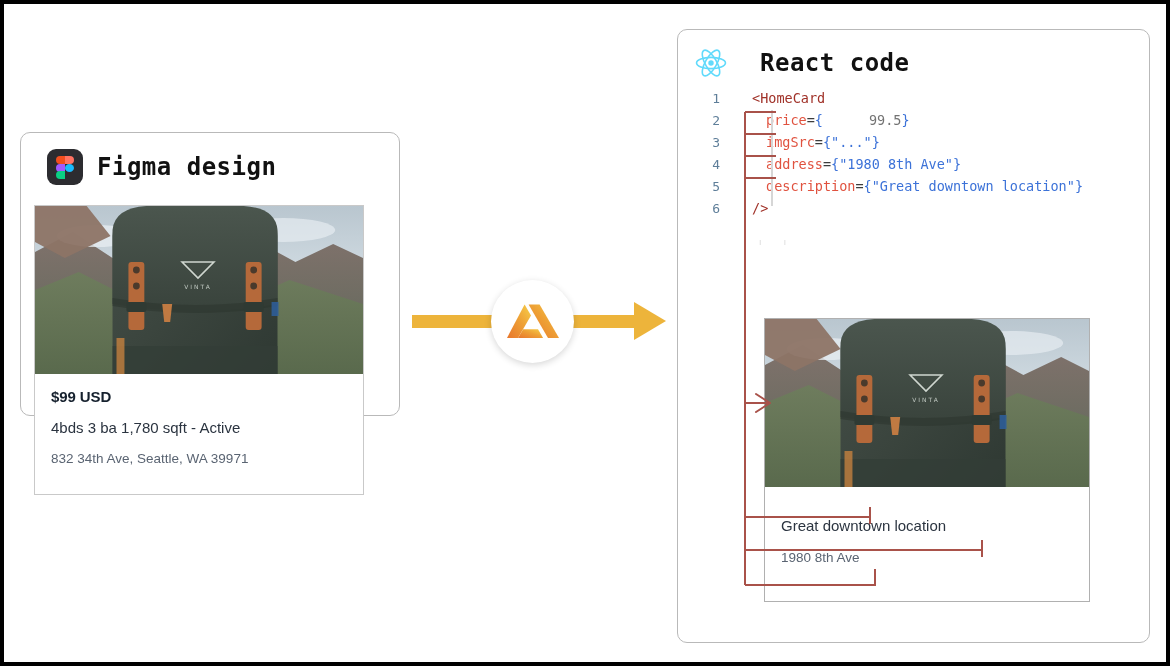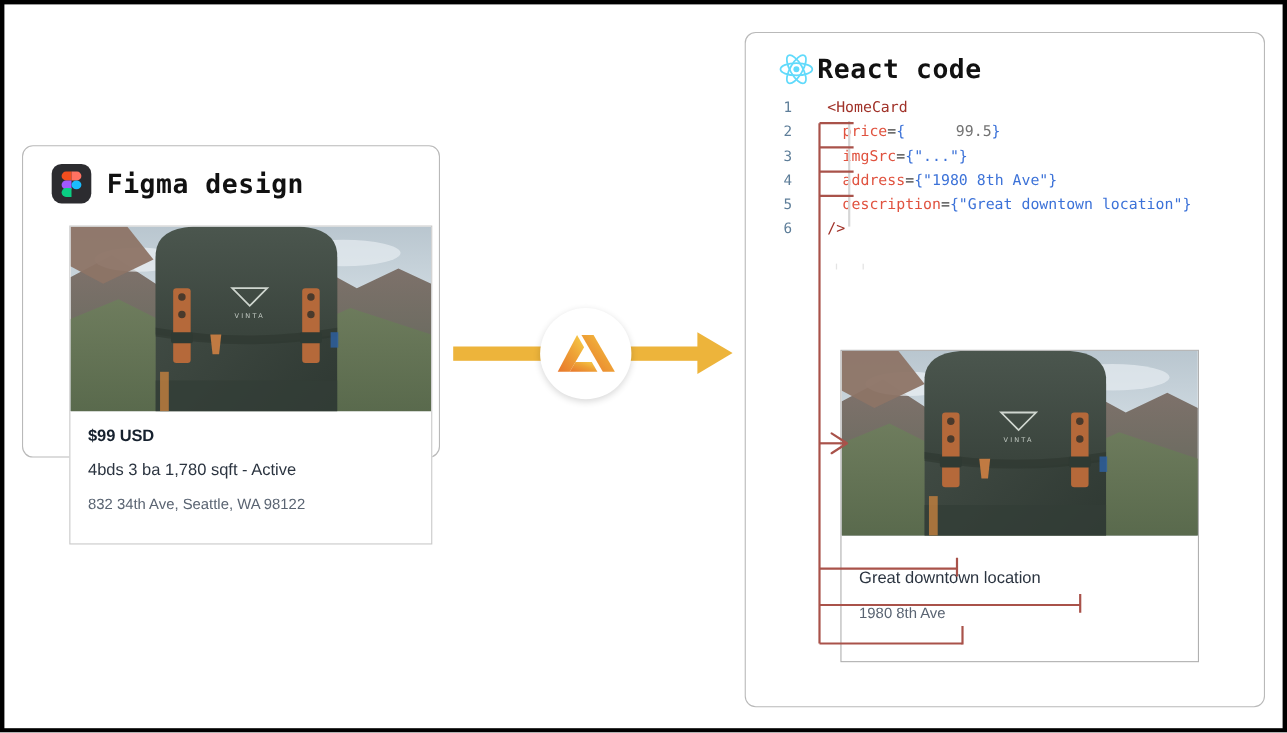--- a/index.html
+++ b/index.html
@@ -63,21 +63,21 @@
     font-size: 24px;
     font-weight: bold;
     color: #111111;
     letter-spacing: 0.5px;
     white-space: nowrap;
   }
 
   
   #figma-card {
     position: absolute;
-    left: 42px;
+    left: 13px;
     top: 72px;
     width: 330px;
     height: 290px;
     background: #ffffff;
     border: 1px solid #c9c9c9;
   }
 
   
   #react-card {
     position: absolute;
@@ -161,25 +161,25 @@
     width: 473px;
     height: 614px;
     background: #ffffff;
     border: 1.4px solid #b9b9b9;
     border-radius: 10px;
     overflow: hidden;
   }
 
   #react-header {
     position: absolute;
-    left: 29px;
+    left: 16px;
     top: 16px;
     display: flex;
     align-items: center;
-    gap: 2px;
+    gap: 32px;
   }
 
   
   #code-block {
     position: absolute;
     left: 16px;
     top: 57px;
     font-family: "DejaVu Sans Mono", "Liberation Mono", monospace;
     font-size: 13.5px;
     line-height: 22px;
@@ -300,21 +300,21 @@
           <rect x="210" y="96" width="20" height="10" rx="2" fill="#2f3a33"></rect>
           <path d="M128 98 L138 98 L136 116 L130 116 Z" fill="#c07a42"></path>
           <path d="M78 140 L244 140 L244 168 L78 168 Z" fill="#333d37" opacity="0.75"></path>
           <rect x="238" y="96" width="7" height="14" fill="#2e5f9e" opacity="0.85"></rect>
           <rect x="82" y="132" width="8" height="36" fill="#c4813f" opacity="0.8"></rect>
         </svg>
       </div>
       <div class="card-body">
         <div class="card-price">$99 USD</div>
         <div class="card-line2">4bds 3 ba 1,780 sqft - Active</div>
-        <div class="card-line3">832 34th Ave, Seattle, WA 98122</div>
+        <div class="card-line3">832 34th Ave, Seattle, WA 39971</div>
       </div>
     </div>
   </div>
 
   <div id="arrow-left"></div>
   <div id="arrow-right-bar"></div>
   <div id="arrow-head"></div>
 
   <div id="amplify-badge">
     <svg width="54" height="44" viewBox="0 0 54 44">

